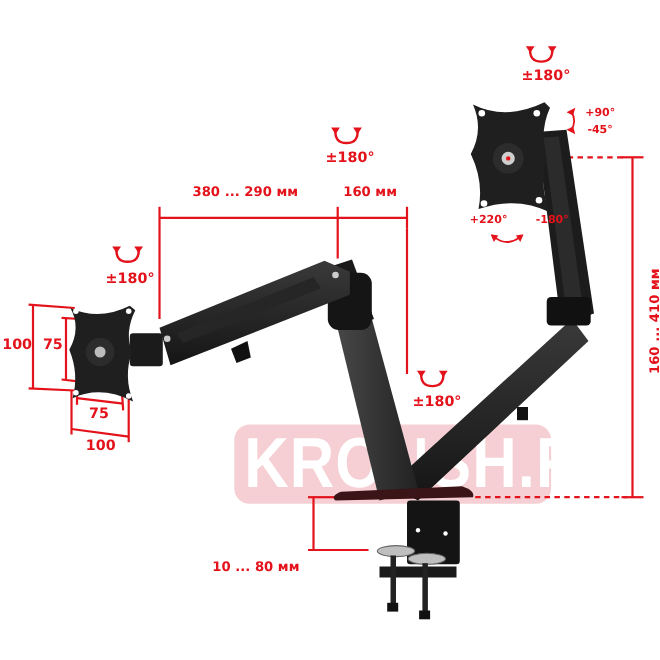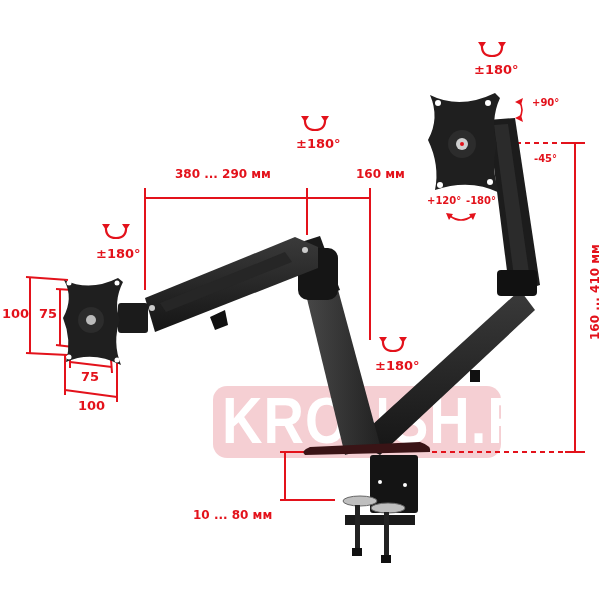--- a/index.html
+++ b/index.html
@@ -165,32 +165,32 @@
       <polygon points="21,4 29,4 25,10" fill="#e3121b"></polygon>
   </svg>
   <div class="lbl f13" style="left:375px;top:358px;">±180°</div>
 
   <svg class="rot-icon" style="left:515px;top:96px;width:14px;height:28px;" viewBox="0 0 14 28">
     <path d="M4,5 Q10,14 4,23" stroke="#e3121b" stroke-width="1.6" fill="none"></path>
     <polygon points="0,6 8,2 6,9" fill="#e3121b"></polygon>
       <polygon points="0,22 8,26 6,19" fill="#e3121b"></polygon>
   </svg>
   <div class="lbl f10" style="left:532px;top:97px;">+90°</div>
-  <div class="lbl f10" style="left:534px;top:113px;margin-top:40px;">-45°</div>
+  <div class="lbl f10" style="left:534px;top:113px;">-45°</div>
 
-  <div class="lbl f10" style="left:427px;top:195px;">+120°</div>
-  <div class="lbl f10" style="left:466px;top:195px;text-align:center;">-180°</div>
+  <div class="lbl f10" style="left:427px;top:195px;">+220°</div>
+  <div class="lbl f10" style="left:487px;top:195px;text-align:center;">-180°</div>
   <svg class="rot-icon" style="left:446px;top:211px;width:30px;height:14px;" viewBox="0 0 30 14">
     <path d="M4,5 Q15,13 26,5" stroke="#e3121b" stroke-width="1.6" fill="none"></path>
     <polygon points="0,2 7,3 3,9" fill="#e3121b"></polygon>
       <polygon points="30,2 23,3 27,9" fill="#e3121b"></polygon>
   </svg>
 
   <div class="lbl f12" style="left:175px;top:167px;">380 ... 290 мм</div>
-  <div class="lbl f12" style="left:312px;top:167px;margin-left:44px;">160 мм</div>
+  <div class="lbl f12" style="left:312px;top:167px;">160 мм</div>
   <div class="lbl f12" style="left:535px;top:297px;transform:rotate(-90deg);transform-origin:left top;left:588px;top:340px;">160 ... 410 мм</div>
   <div class="lbl f12" style="left:193px;top:468px;margin-top:40px;">10 ... 80 мм</div>
 
   <div class="lbl f13" style="left:2px;top:306px;">100</div>
   <div class="lbl f13" style="left:39px;top:306px;">75</div>
   <div class="lbl f13" style="left:81px;top:369px;">75</div>
   <div class="lbl f13" style="left:78px;top:398px;">100</div>
 </div>
 
 </body></html>

